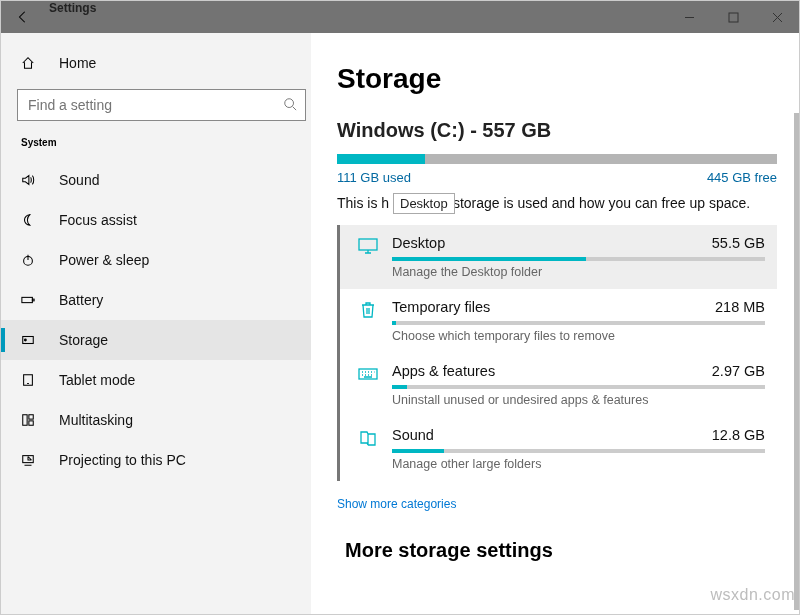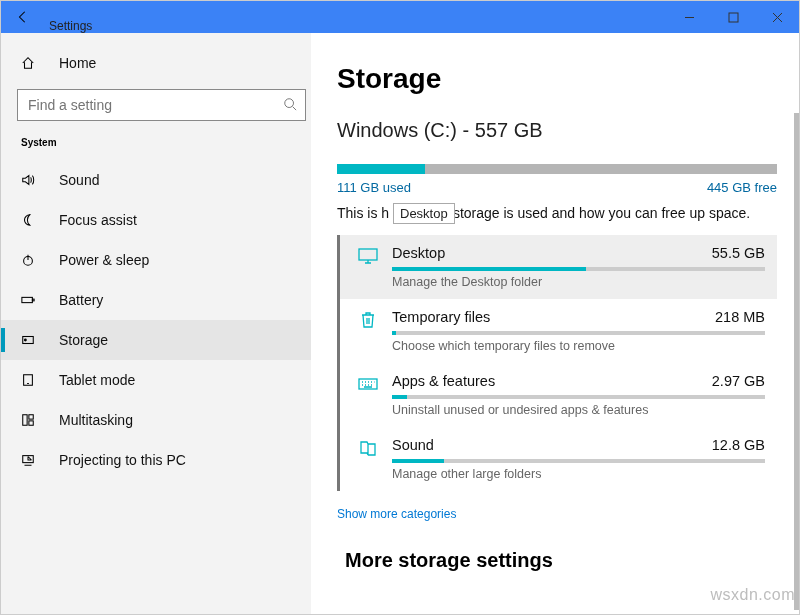--- a/index.html
+++ b/index.html
@@ -1,38 +1,38 @@
 <!DOCTYPE html>
 <html><head>
 <meta charset="utf-8">
 <style>
   * { box-sizing: border-box; }
   html, body { margin:0; padding:0; font-family: "Segoe UI", Arial, sans-serif; font-size:14px; color:#000; background:#fff; }
   .window { width:800px; height:615px; background:#fff; position:relative; display:flex; flex-direction:column; border:1px solid #ccc; }
-  .titlebar { height:32px; display:flex; align-items:flex-end; background:#3b82f6; }
+  .titlebar { height:32px; display:flex; align-items:flex-start; background:#737373;font-weight:bold; }
   .back-btn { width:44px; height:32px; display:flex; align-items:center; justify-content:center; }
   .back-btn svg,.icon svg { width:14px; height:14px; stroke:#000; fill:none; stroke-width:1.2; }
   .title-text { flex: 0 0 auto; font-size:12px; color:#222; margin-left:4px; }
   .title-spacer { flex:1; }
   .win-btn { width:44px; height:32px; display:flex; align-items:center; justify-content:center; }
   .win-btn svg { width:11px; height:11px; stroke:#333; fill:none; stroke-width:1; }
   .body { flex:1; display:flex; overflow:hidden; }
   .sidebar { width:310px; background:#f3f3f3; padding:10px 0 0 0; overflow:hidden; position:relative; }
   .home-row, .nav-row { display:flex; align-items:center; height:40px; padding-left:20px; cursor:default; }
   .home-row .icon, .nav-row .icon { width:24px; display:flex; align-items:center; justify-content:flex-start; }
   .home-row .label, .nav-row .label { margin-left:14px; font-size:14px; color:#111; }
   .search-box { margin:6px 5px 14px 16px; height:32px; border:1px solid #888; background:#fff; display:flex; align-items:center; padding:0 8px; }
   .search-box input { border:none; outline:none; flex:1; font-size:14px; color:#666; background:transparent; }
   .search-box .sicon svg { width:14px; height:14px; stroke:#666; fill:none; }
   .group-header { font-weight:600; padding:2px 20px 12px 20px; font-size:10px; }
   .nav-row.active { background:#e5e5e5; position:relative; }
   .nav-row.active::before { content:""; position:absolute; left:0; top:8px; bottom:8px; width:4px; background:#0099bc; }
   .content { flex:1; padding:20px 26px 0 26px; overflow:hidden; position:relative; }
   h1.page { font-weight:600; font-size:28px; margin:10px 0 24px 0; }
-  .drive-title { font-size:20px; font-weight:400; margin-bottom:22px; color:#222;}
+  .drive-title { font-size:20px; font-weight:700; margin-bottom:12px; color:#222;}
   .big-bar { height:10px; width:440px; background:#b5b5b5; position:relative; margin-bottom:6px; }
   .big-bar .fill { position:absolute; left:0; top:0; bottom:0; background:#00b7c3; }
   .usage-line { display:flex; justify-content:space-between; width:440px; font-size:13px; color:#0369a1; margin-bottom:10px;}
   .desc { font-size:14px; color:#111; margin-bottom:14px; width:440px; position:relative;}
   .tooltip { position:absolute; left:56px; top:-2px; background:#fff; border:1px solid #aaa; padding:2px 6px; font-size:13px; color:#222; }
   .cat-list { border-left:3px solid #777; padding-left:0; width:440px; }
   .cat-row { display:flex; padding:10px 12px 10px 14px; align-items:flex-start; position:relative; }
   .cat-row.hover { background:#eee; }
   .cat-row .caticon { width:28px; flex:0 0 28px; display:flex; align-items:flex-start; justify-content:center; padding-top:2px;}
   .cat-row .caticon svg { width:20px; height:18px; stroke:#00b7c3; fill:none; stroke-width:1.3; }

